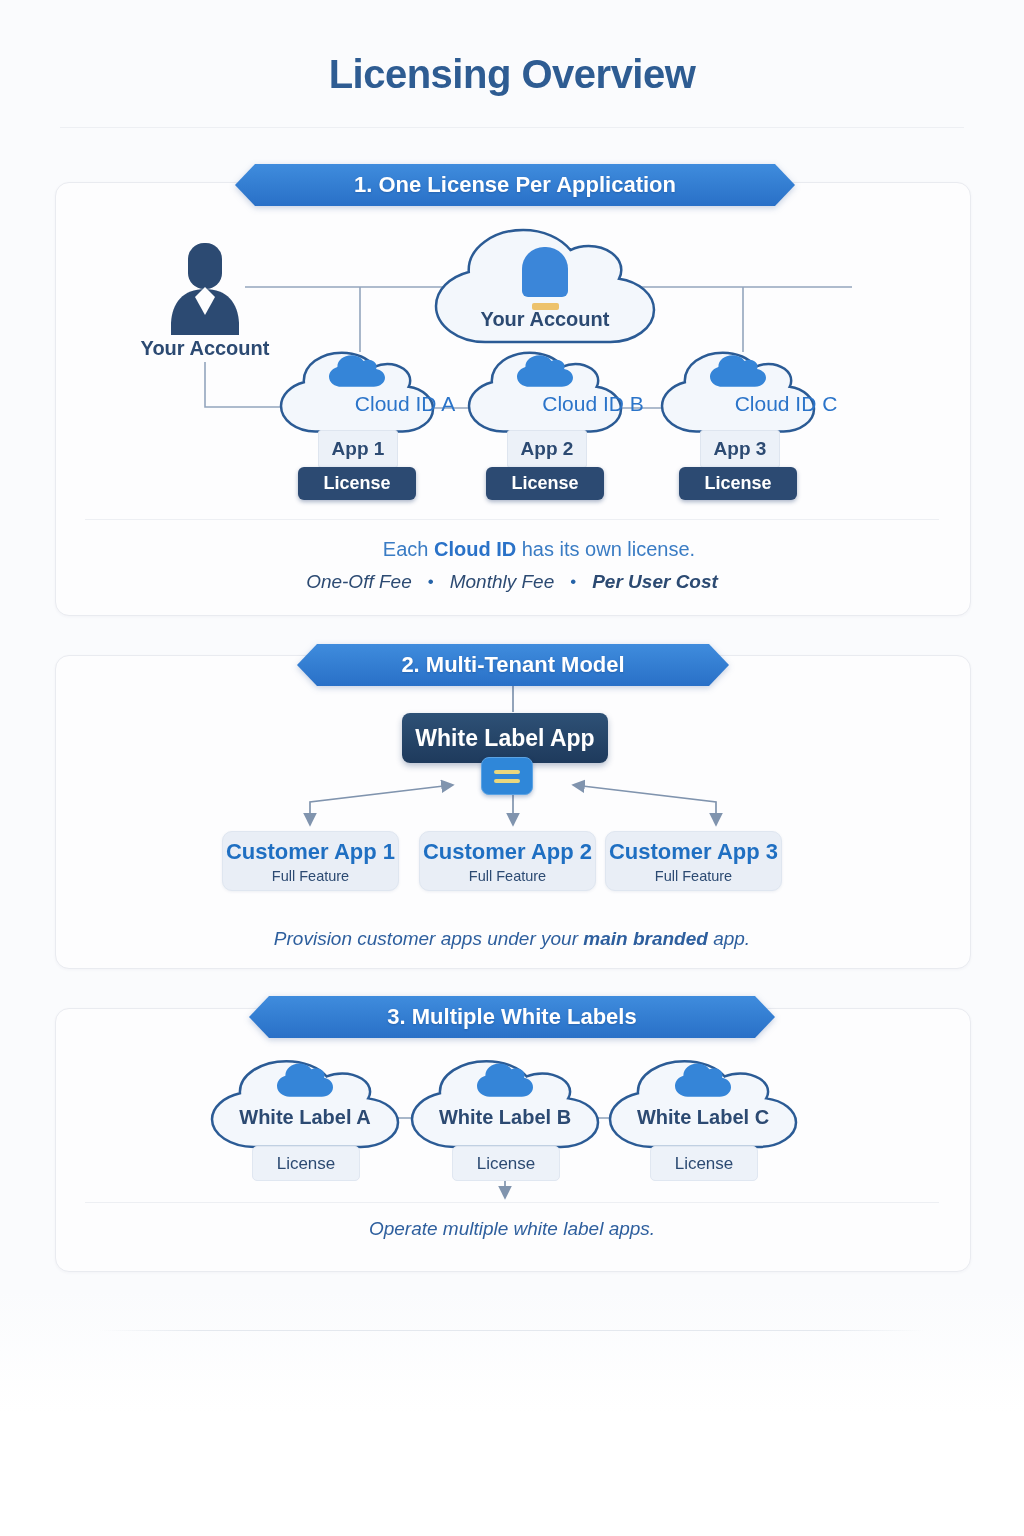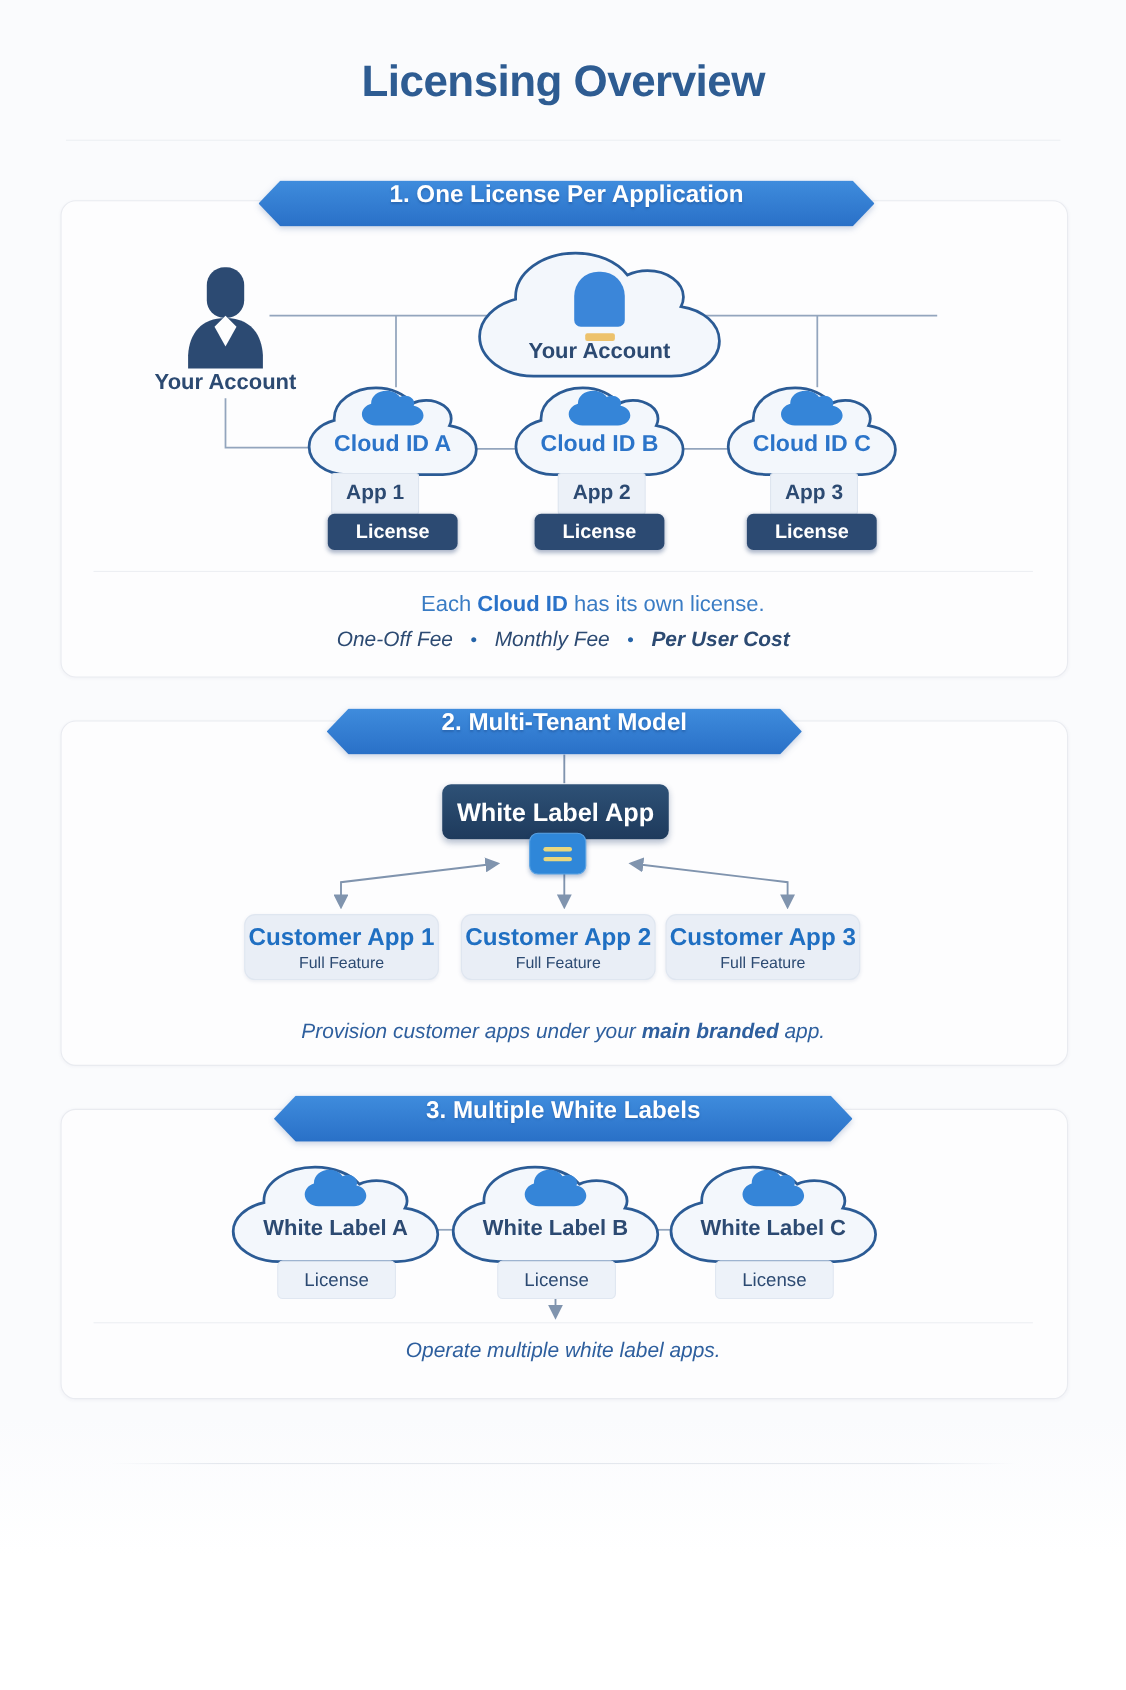--- a/index.html
+++ b/index.html
@@ -17,35 +17,35 @@
     font-size:40px;font-weight:700;color:#2e5c92;letter-spacing:-0.5px;
   }
   .hairline{height:1px;background:#edeff3;}
 
   .panel{
     background:#fdfdfe;border:1px solid #e9ebf0;border-radius:14px;
     box-shadow:0 1px 3px rgba(40,60,100,0.04);
   }
 
   .banner{
-    display:flex;justify-content:center;
+    display:flex;align-items:center;justify-content:center;
     background:linear-gradient(180deg,#3f8cdd,#2970c7);
     clip-path:polygon(20px 0,calc(100% - 20px) 0,100% 50%,calc(100% - 20px) 100%,20px 100%,0 50%);
     color:#ffffff;font-weight:700;font-size:22px;
     text-shadow:0 1px 2px rgba(20,60,120,.35);
     z-index:6;
   }
   .banner-shadow{filter:drop-shadow(0 2px 3px rgba(30,70,140,.25));z-index:6;}
 
   svg.cloud-outline{fill:#f3f7fc;stroke:#2b5b95;stroke-width:2.5px;overflow:visible;}
   svg.cloud-fill{fill:#3585d8;stroke:none;overflow:visible;}
   svg.person{overflow:visible;}
 
   .navy-text{color:#2c4a72;}
-  .cloud-name{font-weight:700;font-size:21px;color:#2b74c9;text-align:center;}
+  .cloud-name{font-weight:400;font-size:21px;color:#2b74c9;text-align:center;margin-left:48px;}
   .wl-name{font-weight:700;font-size:20px;color:#2c4a72;text-align:center;}
 
   .app-tab{
     background:#ecf1f8;border:1px solid #dee5ef;border-radius:3px;
     display:flex;align-items:center;justify-content:center;
     font-weight:700;font-size:19px;color:#2c4a72;
   }
   .license-badge{
     background:#2c4a72;border-radius:6px;
     display:flex;align-items:center;justify-content:center;
@@ -165,21 +165,21 @@
   <div class="abs avatar-bar z3" style="left:532px;top:303px;width:27px;height:7px;"></div>
   <div class="abs navy-text z3" style="left:437px;top:308px;width:216px;text-align:center;font-weight:700;font-size:20px;">Your Account</div>
 
   <svg class="abs cloud-outline z2" style="left:281px;top:347px;" width="152" height="90" viewBox="0 0 640 512" preserveAspectRatio="none">
       <use href="#cloudpath"></use>
     </svg>
   <svg class="abs cloud-fill z3" style="left:329px;top:353px;" width="56" height="36" viewBox="0 0 640 512" preserveAspectRatio="none">
       <use href="#cloudpath"></use>
     </svg>
   <div class="abs cloud-name z3" style="left:281px;top:392px;width:152px;">Cloud ID A</div>
-  <div class="abs app-tab z2" style="left:301px;top:430px;width:78px;height:36px;">
+  <div class="abs app-tab z2" style="left:318px;top:430px;width:78px;height:36px;">
       <span>App 1</span>
     </div>
   <div class="abs license-badge z3" style="left:298px;top:467px;width:118px;height:33px;">
       <span>License</span>
     </div>
 
   <svg class="abs cloud-outline z2" style="left:469px;top:347px;" width="152" height="90" viewBox="0 0 640 512" preserveAspectRatio="none">
       <use href="#cloudpath"></use>
     </svg>
   <svg class="abs cloud-fill z3" style="left:517px;top:353px;" width="56" height="36" viewBox="0 0 640 512" preserveAspectRatio="none">

